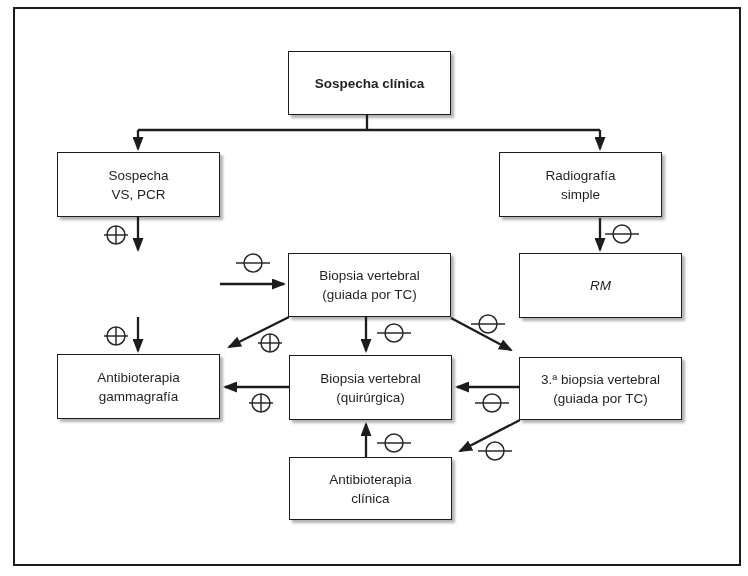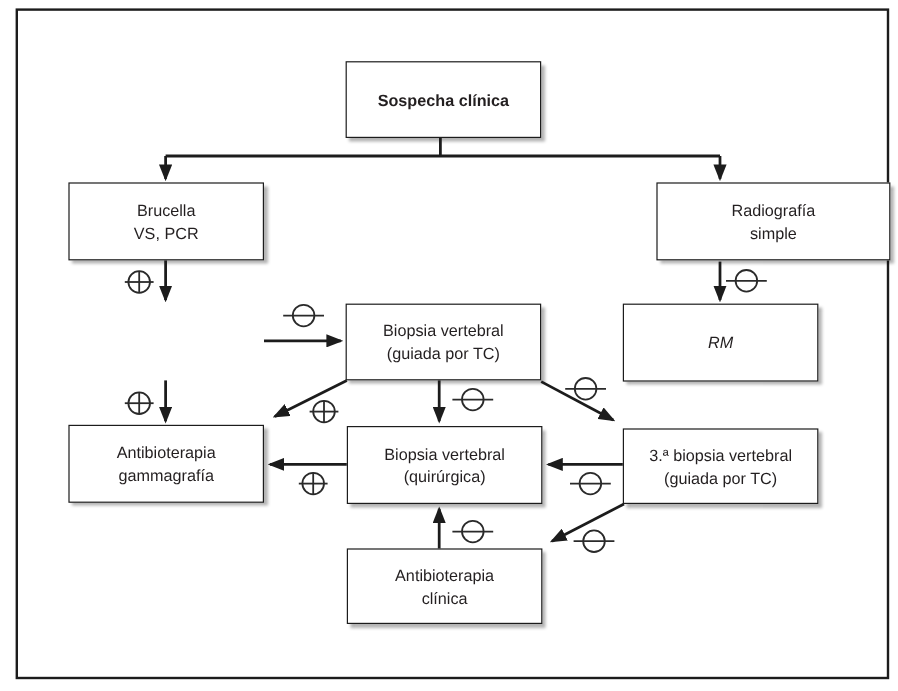--- a/index.html
+++ b/index.html
@@ -119,24 +119,24 @@
         <polyline points="520,420 460,451" class="edge" marker-end="url(#arrowhead)"></polyline>
         <g>
           <circle cx="495" cy="451" r="9" class="sym"></circle>
           <line x1="478" x2="512" y1="451" y2="451" class="sym"></line>
         </g>
       </svg>
   <div class="node bold" style="left: 288px; top: 51px; width: 163px; height: 64px;">
         <div class="node-line"><span>Sospecha clínica</span></div>
       </div>
       <div class="node" style="left: 57px; top: 152px; width: 163px; height: 65px;">
-        <div class="node-line"><span>Brucella</span></div>
+        <div class="node-line"><span>Sospecha</span></div>
         <div class="node-line"><span>VS, PCR</span></div>
       </div>
-      <div class="node" style="left: 547px; top: 152px; width: 195px; height: 65px;">
+      <div class="node" style="left: 499px; top: 152px; width: 163px; height: 65px;">
         <div class="node-line"><span>Radiografía</span></div>
         <div class="node-line"><span>simple</span></div>
       </div>
       <div class="node" style="left: 288px; top: 253px; width: 163px; height: 64px;">
         <div class="node-line"><span>Biopsia vertebral</span></div>
         <div class="node-line"><span>(guiada por TC)</span></div>
       </div>
       <div class="node" style="left: 519px; top: 253px; width: 163px; height: 65px; font-style: italic;">
         <div class="node-line"><span>RM</span></div>
       </div>

